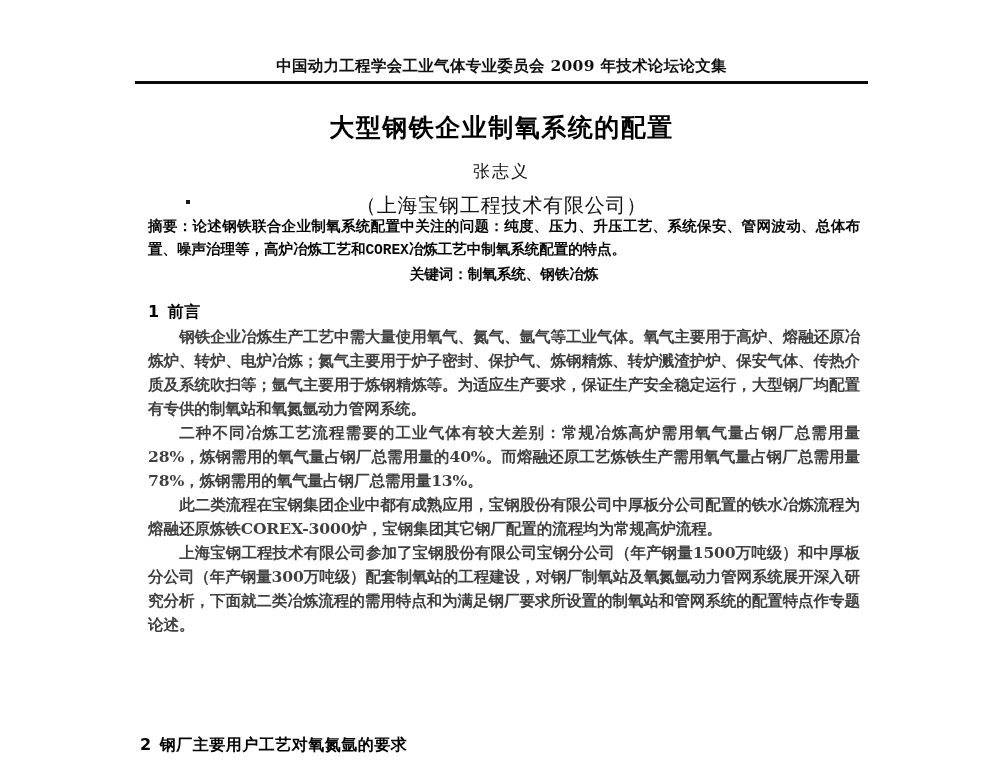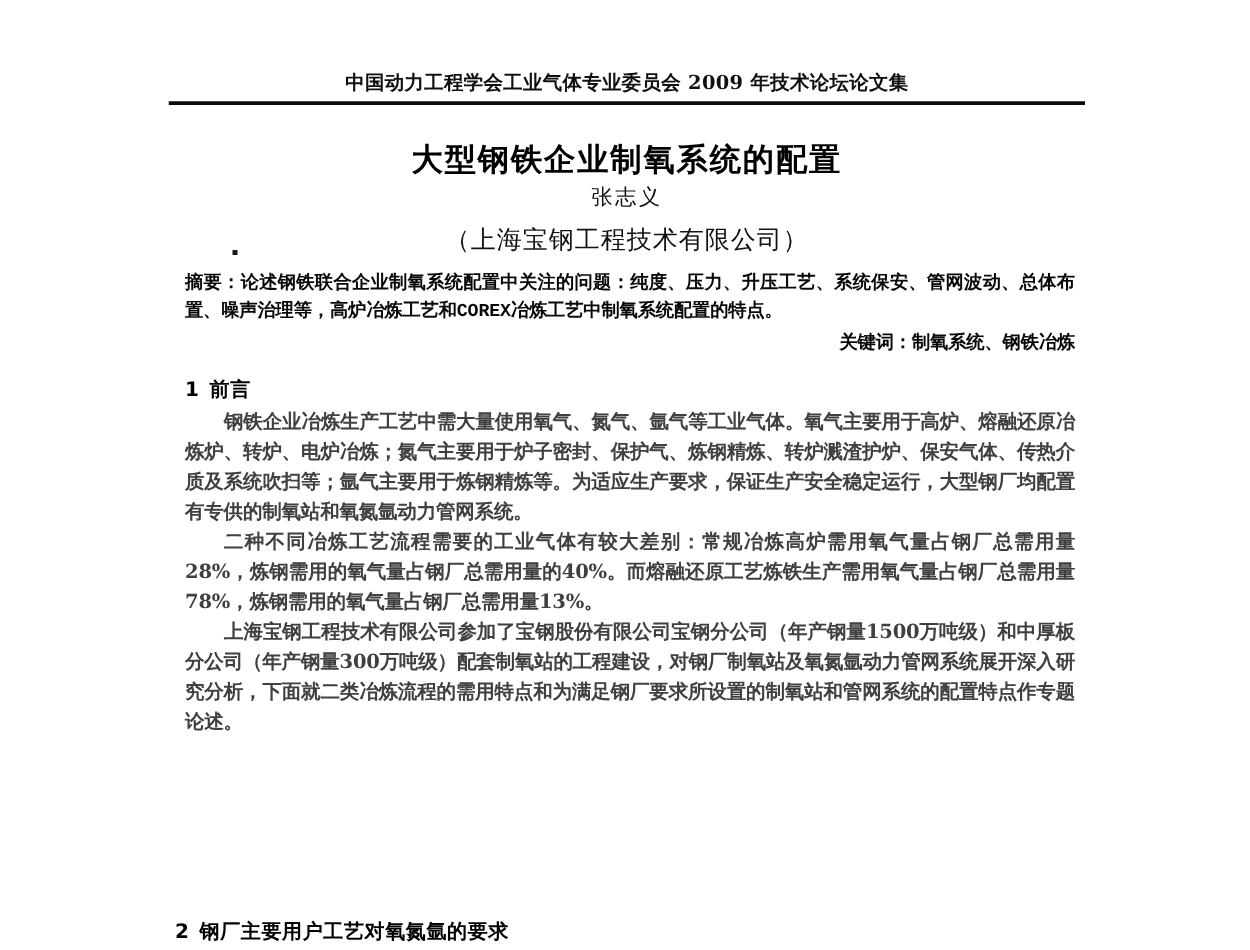--- a/index.html
+++ b/index.html
@@ -54,21 +54,21 @@
   }
   .doc-title {
     font-size: 25px;
     font-weight: 700;
     letter-spacing: 1.5px;
     line-height: 1.25;
     color: #000000;
     font-family: "DejaVu Sans", "Liberation Sans", sans-serif;
   }
   .doc-author {
-    margin-top: 3px;
+    margin-top: 17px;
     font-size: 17px;
     letter-spacing: 2px;
     color: #111111;
     font-family: "DejaVu Serif", "Liberation Serif", serif;
   }
   .doc-affiliation {
     margin-top: 9px;
     font-size: 20px;
     letter-spacing: 0.8px;
     color: #111111;
@@ -88,21 +88,21 @@
     font-size: 14.6px;
     font-weight: 700;
     line-height: 23px;
     text-align: justify;
     text-justify: inter-character;
     color: #080808;
     letter-spacing: -0.1px;
   }
   .keywords-line {
     margin-top: 2px;
-    text-align: right;
+    text-align: center;
   }
   .lead {
     font-weight: 700;
   }
 
   
   .body-block {
     position: absolute;
     top: 300px;
     left: 148px;
@@ -175,18 +175,19 @@
   <div class="abstract-block">
     <div class="abstract-line"><span class="lead">摘要：</span><span>论述钢铁联合企业制氧系统配置中关注的问题：纯度、压力、升压工艺、系统保安、管网波动、总体布置、噪声治理等，高炉冶炼工艺和COREX冶炼工艺中制氧系统配置的特点。</span></div>
     <div class="keywords-line"><span class="lead">关键词：</span><span>制氧系统、钢铁冶炼</span></div>
   </div>
 
   <div class="body-block">
     <div class="section-heading"><span class="num">1</span><span>前言</span></div>
 
     <p class="para">钢铁企业冶炼生产工艺中需大量使用氧气、氮气、氩气等工业气体。氧气主要用于高炉、熔融还原冶炼炉、转炉、电炉冶炼；氮气主要用于炉子密封、保护气、炼钢精炼、转炉溅渣护炉、保安气体、传热介质及系统吹扫等；氩气主要用于炼钢精炼等。为适应生产要求，保证生产安全稳定运行，大型钢厂均配置有专供的制氧站和氧氮氩动力管网系统。</p>
     <p class="para">二种不同冶炼工艺流程需要的工业气体有较大差别：常规冶炼高炉需用氧气量占钢厂总需用量28%，炼钢需用的氧气量占钢厂总需用量的40%。而熔融还原工艺炼铁生产需用氧气量占钢厂总需用量78%，炼钢需用的氧气量占钢厂总需用量13%。</p>
+    <p class="para">此二类流程在宝钢集团企业中都有成熟应用，宝钢股份有限公司中厚板分公司配置的铁水冶炼流程为熔融还原炼铁COREX-3000炉，宝钢集团其它钢厂配置的流程均为常规高炉流程。</p>
     <p class="para">上海宝钢工程技术有限公司参加了宝钢股份有限公司宝钢分公司（年产钢量1500万吨级）和中厚板分公司（年产钢量300万吨级）配套制氧站的工程建设，对钢厂制氧站及氧氮氩动力管网系统展开深入研究分析，下面就二类冶炼流程的需用特点和为满足钢厂要求所设置的制氧站和管网系统的配置特点作专题论述。</p>
   </div>
 
   <div class="section-heading-2"><span class="num">2</span><span>钢厂主要用户工艺对氧氮氩的要求</span></div>
 
 </div>
 
 </body></html>

